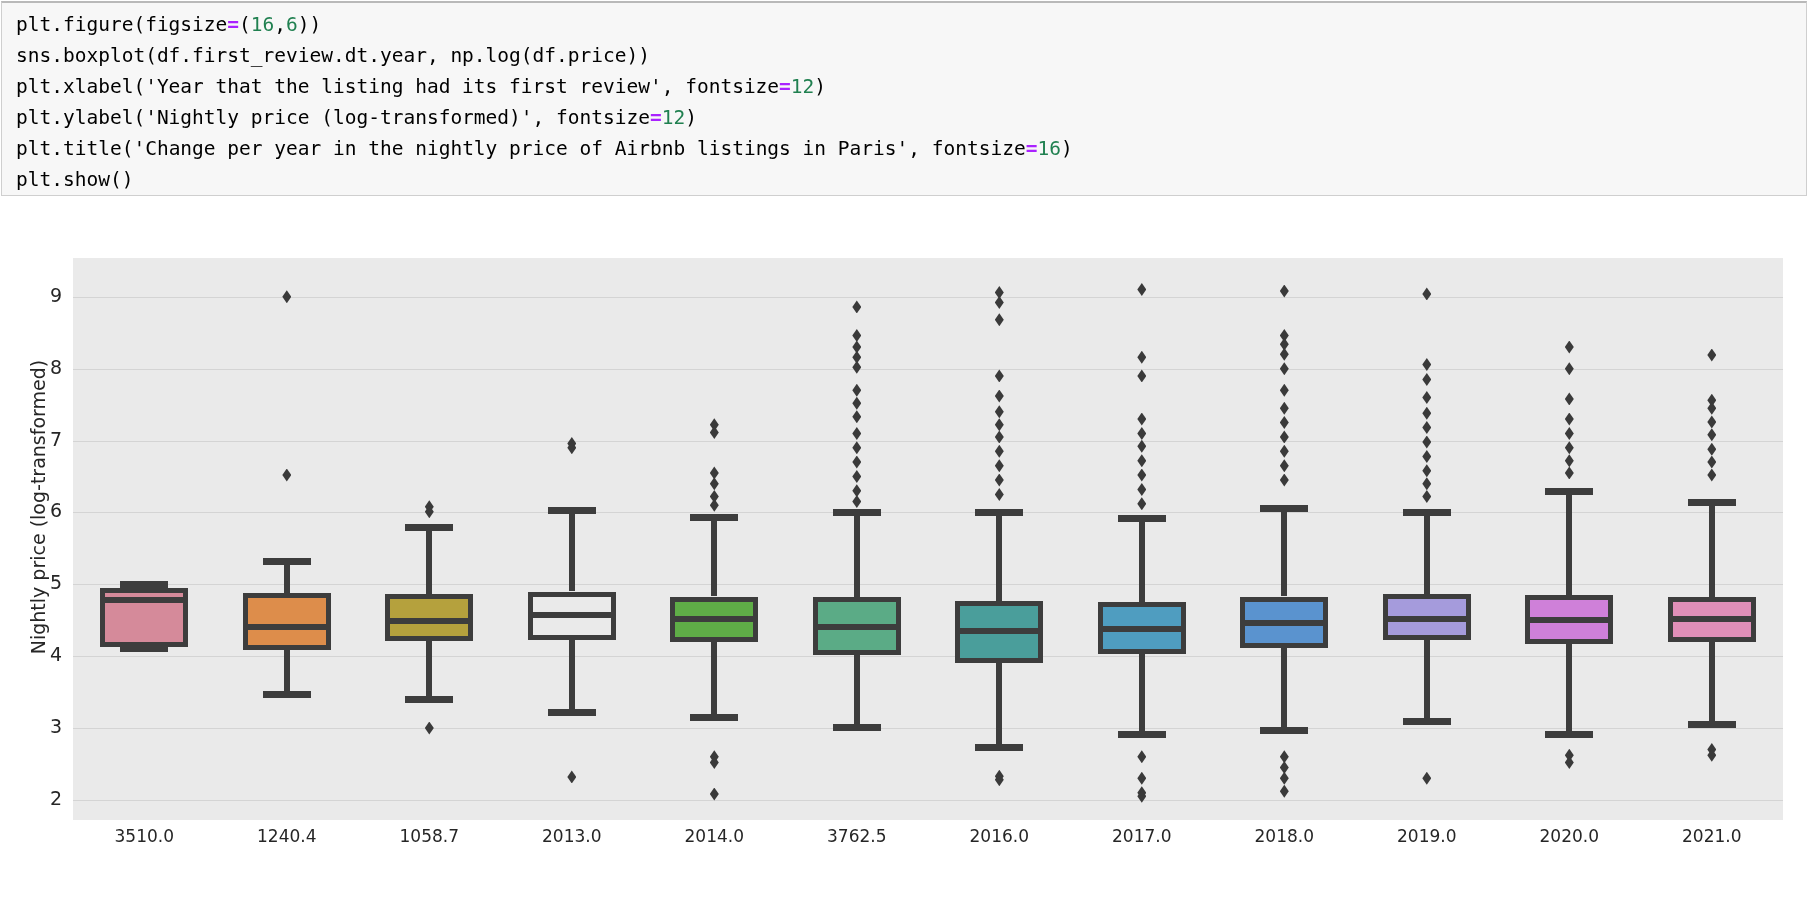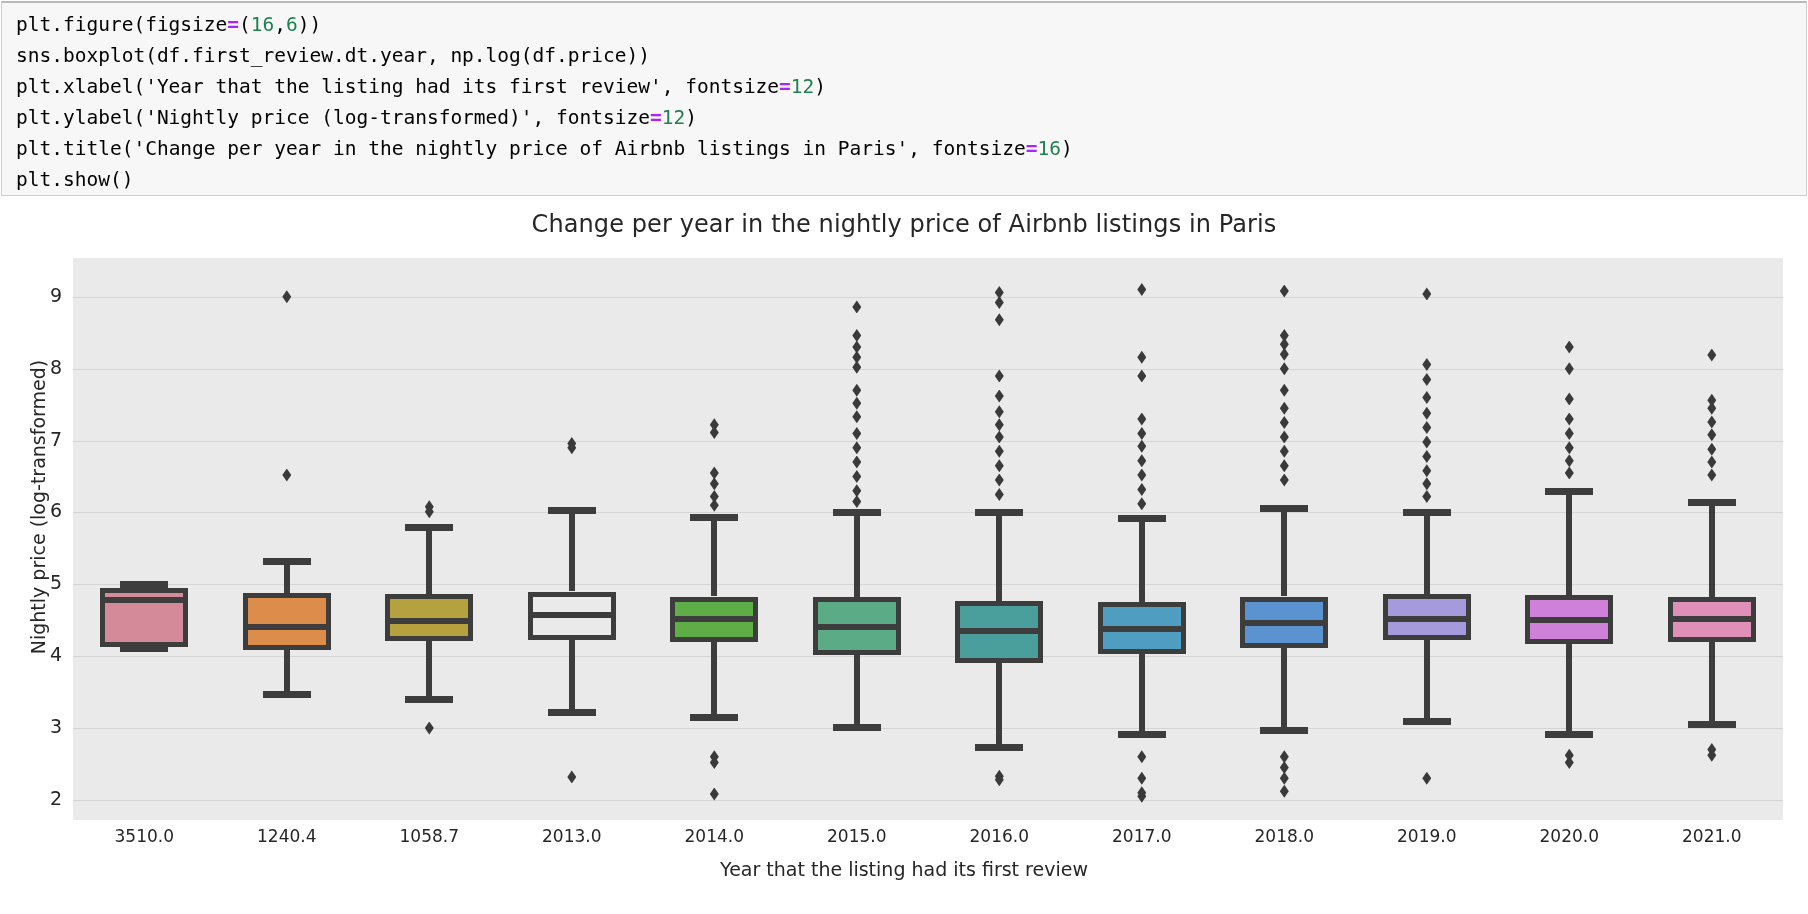--- a/index.html
+++ b/index.html
@@ -66,21 +66,20 @@
 </style>
 </head>
 <body>
 
 <div id="code-cell">
   <div class="code" id="code-body"><div><span class="tok-pl">plt.figure(figsize</span><span class="tok-op">=</span><span class="tok-pl">(</span><span class="tok-num">16</span><span class="tok-pl">,</span><span class="tok-num">6</span><span class="tok-pl">))</span></div><div><span class="tok-pl">sns.boxplot(df.first_review.dt.year, np.log(df.price))</span></div><div><span class="tok-pl">plt.xlabel(</span><span class="tok-str">'Year that the listing had its first review'</span><span class="tok-pl">, fontsize</span><span class="tok-op">=</span><span class="tok-num">12</span><span class="tok-pl">)</span></div><div><span class="tok-pl">plt.ylabel(</span><span class="tok-str">'Nightly price (log-transformed)'</span><span class="tok-pl">, fontsize</span><span class="tok-op">=</span><span class="tok-num">12</span><span class="tok-pl">)</span></div><div><span class="tok-pl">plt.title(</span><span class="tok-str">'Change per year in the nightly price of Airbnb listings in Paris'</span><span class="tok-pl">, fontsize</span><span class="tok-op">=</span><span class="tok-num">16</span><span class="tok-pl">)</span></div><div><span class="tok-pl">plt.show()</span></div></div>
 </div>
 
 <div id="figure">
 
-  <div id="fig-title">Change per year in the nightly price of Airbnb listings in Paris</div>
 
   <div id="axes">
       <div class="gridline" style="top: 541.9px;"></div>
       <div class="gridline" style="top: 470px;"></div>
       <div class="gridline" style="top: 398.1px;"></div>
       <div class="gridline" style="top: 326.3px;"></div>
       <div class="gridline" style="top: 254.4px;"></div>
       <div class="gridline" style="top: 182.5px;"></div>
       <div class="gridline" style="top: 110.7px;"></div>
       <div class="gridline" style="top: 38.8px;"></div>
@@ -298,24 +297,23 @@
       <div class="ytick-label" style="top: 231.5px;">7</div>
       <div class="ytick-label" style="top: 159.7px;">8</div>
       <div class="ytick-label" style="top: 87.8px;">9</div>
     </div>
   <div id="xticks">
       <div class="xtick-label" style="left: 64.3px;">3510.0</div>
       <div class="xtick-label" style="left: 206.8px;">1240.4</div>
       <div class="xtick-label" style="left: 349.3px;">1058.7</div>
       <div class="xtick-label" style="left: 491.8px;">2013.0</div>
       <div class="xtick-label" style="left: 634.3px;">2014.0</div>
-      <div class="xtick-label" style="left: 776.8px;">2015.0</div>
+      <div class="xtick-label" style="left: 776.8px;">3762.5</div>
       <div class="xtick-label" style="left: 919.3px;">2016.0</div>
       <div class="xtick-label" style="left: 1061.8px;">2017.0</div>
       <div class="xtick-label" style="left: 1204.3px;">2018.0</div>
       <div class="xtick-label" style="left: 1346.8px;">2019.0</div>
       <div class="xtick-label" style="left: 1489.3px;">2020.0</div>
       <div class="xtick-label" style="left: 1631.8px;">2021.0</div>
     </div>
 
-  <div id="xlabel">Year that the listing had its first review</div>
   <div id="ylabel">Nightly price (log-transformed)</div>
 </div>
 
 </body></html>

